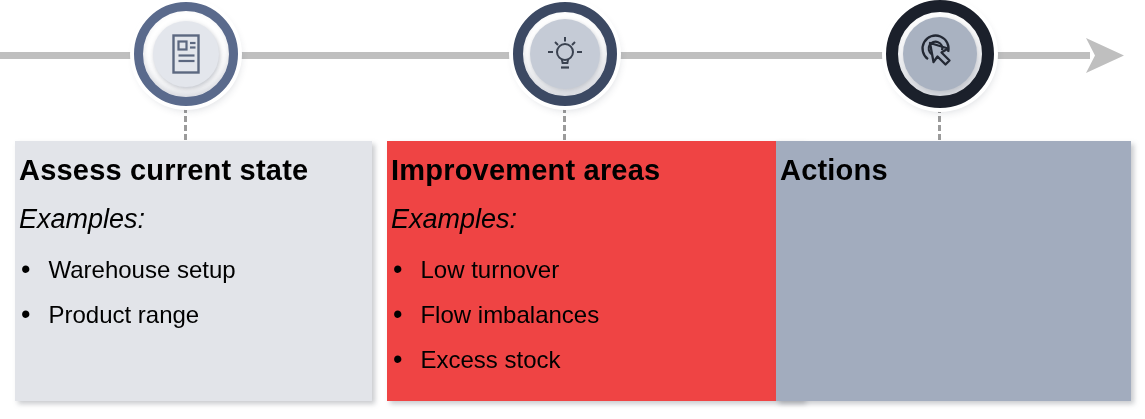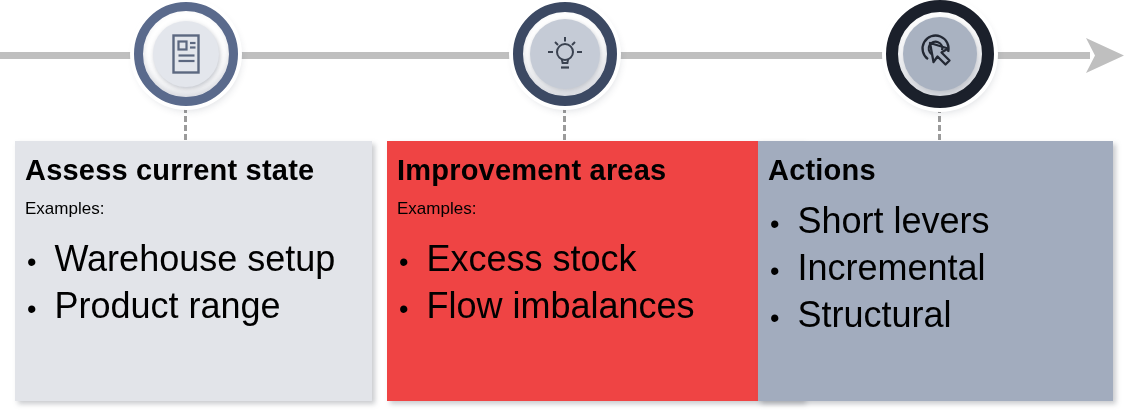--- a/index.html
+++ b/index.html
@@ -26,29 +26,29 @@
   .c2 .inner-circle{width:70px;height:70px;background:#c5cbd6;}
   .c3 .inner-circle{width:74px;height:74px;background:#a9b2c1;}
   
   .connector{position:absolute;top:107px;height:33px;width:0;border-left:3px dashed #9b9b9b;}
   .connector.k1{left:184px;}
   .connector.k2{left:563px;}
   .connector.k3{left:938px;}
   
   .step-box{
     position:absolute;top:141px;height:260px;box-sizing:border-box;
-    padding:12px 8px 0 10px;box-shadow:3px 3px 5px rgba(100,105,115,0.35);
+    padding:12px 8px 0 4px;box-shadow:3px 3px 5px rgba(100,105,115,0.35);
   }
   .step-box.b1{left:15px;width:357px;background:#e2e4e9;}
   .step-box.b2{left:387px;width:416px;background:#ef4444;}
-  .step-box.b3{left:758px;width:355px;background:#a2acbe;}
+  .step-box.b3{left:776px;width:355px;background:#a2acbe;}
   .box-title{font-size:29px;font-weight:700;line-height:34px;letter-spacing:0.2px;}
-  .box-sub{font-size:17px;line-height:32px;margin-top:6px;}
+  .box-sub{font-size:27px;font-style:italic;line-height:32px;margin-top:16px;}
   .bullets{list-style:none;margin:18px 0 0 0;padding:0;}
-  .bullets li{display:flex;align-items:baseline;font-size:36px;line-height:32px;}
+  .bullets li{display:flex;align-items:baseline;font-size:24px;line-height:32px;}
   .bullets li + li{margin-top:12px;}
   .bullets li::before{content:"\2022";margin:0 18px 0 2px;font-size:27px;}
   .icon-svg{display:block;}
 </style>
 </head>
 <body>
 
 <div class="canvas">
 
   <svg class="timeline-svg" viewBox="0 0 1145 419" xmlns="http://www.w3.org/2000/svg">
@@ -104,27 +104,23 @@
     <ul class="bullets">
       <li>Warehouse setup</li>
       <li>Product range</li>
     </ul>
   </div>
 
   <div class="step-box b2">
     <div class="box-title">Improvement areas</div>
     <div class="box-sub">Examples:</div>
     <ul class="bullets">
+      <li>Low turnover</li>
+      <li>Flow imbalances</li>
       <li>Excess stock</li>
-      <li>Flow imbalances</li>
     </ul>
   </div>
 
   <div class="step-box b3">
     <div class="box-title">Actions</div>
-    <ul class="bullets">
-      <li>Short levers</li>
-      <li>Incremental</li>
-      <li>Structural</li>
-    </ul>
   </div>
 
 </div>
 
 </body></html>

